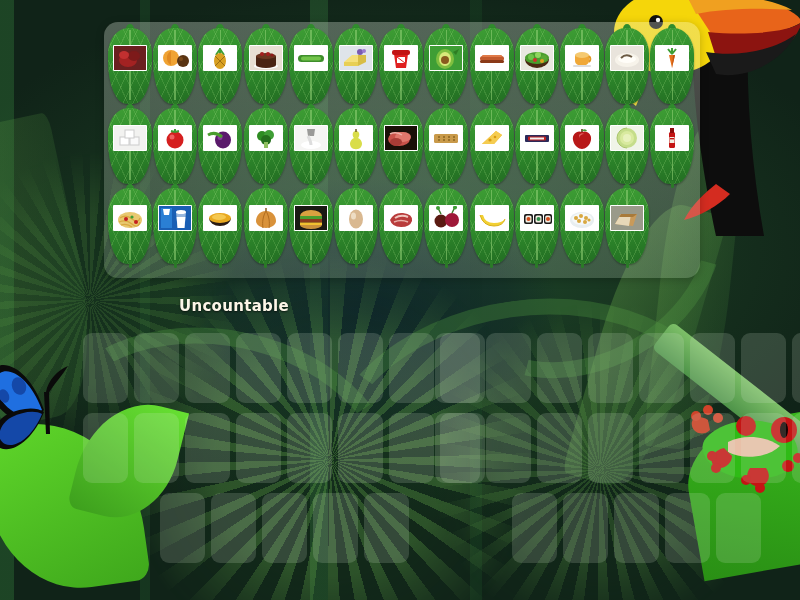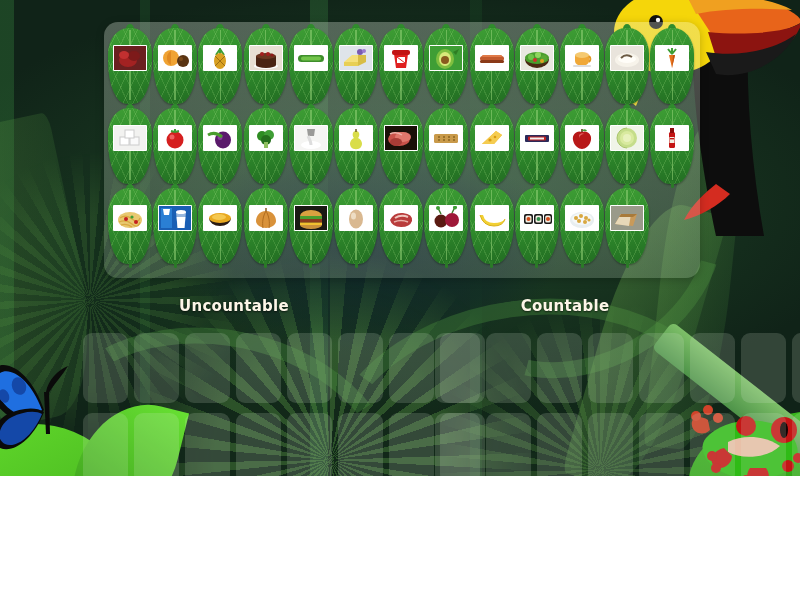--- a/index.html
+++ b/index.html
@@ -4,21 +4,21 @@
 <style>
   * { box-sizing: border-box; margin: 0; padding: 0; }
   html, body {
     width: 800px; height: 600px;
     overflow: hidden;
     font-family: "DejaVu Sans", sans-serif;
   }
 
   #stage {
     position: relative;
-    width: 800px; height: 476px;
+    width: 800px; height: 600px;
     background: #16301f;
     overflow: hidden;
   }
 
   
   .bg-layer { position: absolute; inset: 0; }
 
   .bg-base {
     background:
       radial-gradient(ellipse 60% 45% at 50% 42%, #1f4a2c 0%, #17331f 55%, #102318 100%),
@@ -877,21 +877,20 @@
               <path d="M4 18 l6 -10 h10 l-2 12 Z" fill="#e8d8b8"></path>
               <path d="M10 8 h16 l-4 3 h-14 Z" fill="#a87a3a"></path>
             </svg>
           </div>
           <div class="card-label lbl-md"></div>
         </div>
       </div>
   </div>
 
   <div class="cat-heading" id="heading-uncountable">Uncountable</div>
-  <div class="cat-heading" id="heading-countable">Countable</div>
 
   <div id="dropzone-uncountable">
       <div class="drop-slot" style="left: 83px; top: 333px;"></div>
       <div class="drop-slot" style="left: 134px; top: 333px;"></div>
       <div class="drop-slot" style="left: 185px; top: 333px;"></div>
       <div class="drop-slot" style="left: 236px; top: 333px;"></div>
       <div class="drop-slot" style="left: 287px; top: 333px;"></div>
       <div class="drop-slot" style="left: 338px; top: 333px;"></div>
       <div class="drop-slot" style="left: 389px; top: 333px;"></div>
       <div class="drop-slot" style="left: 440px; top: 333px;"></div>

